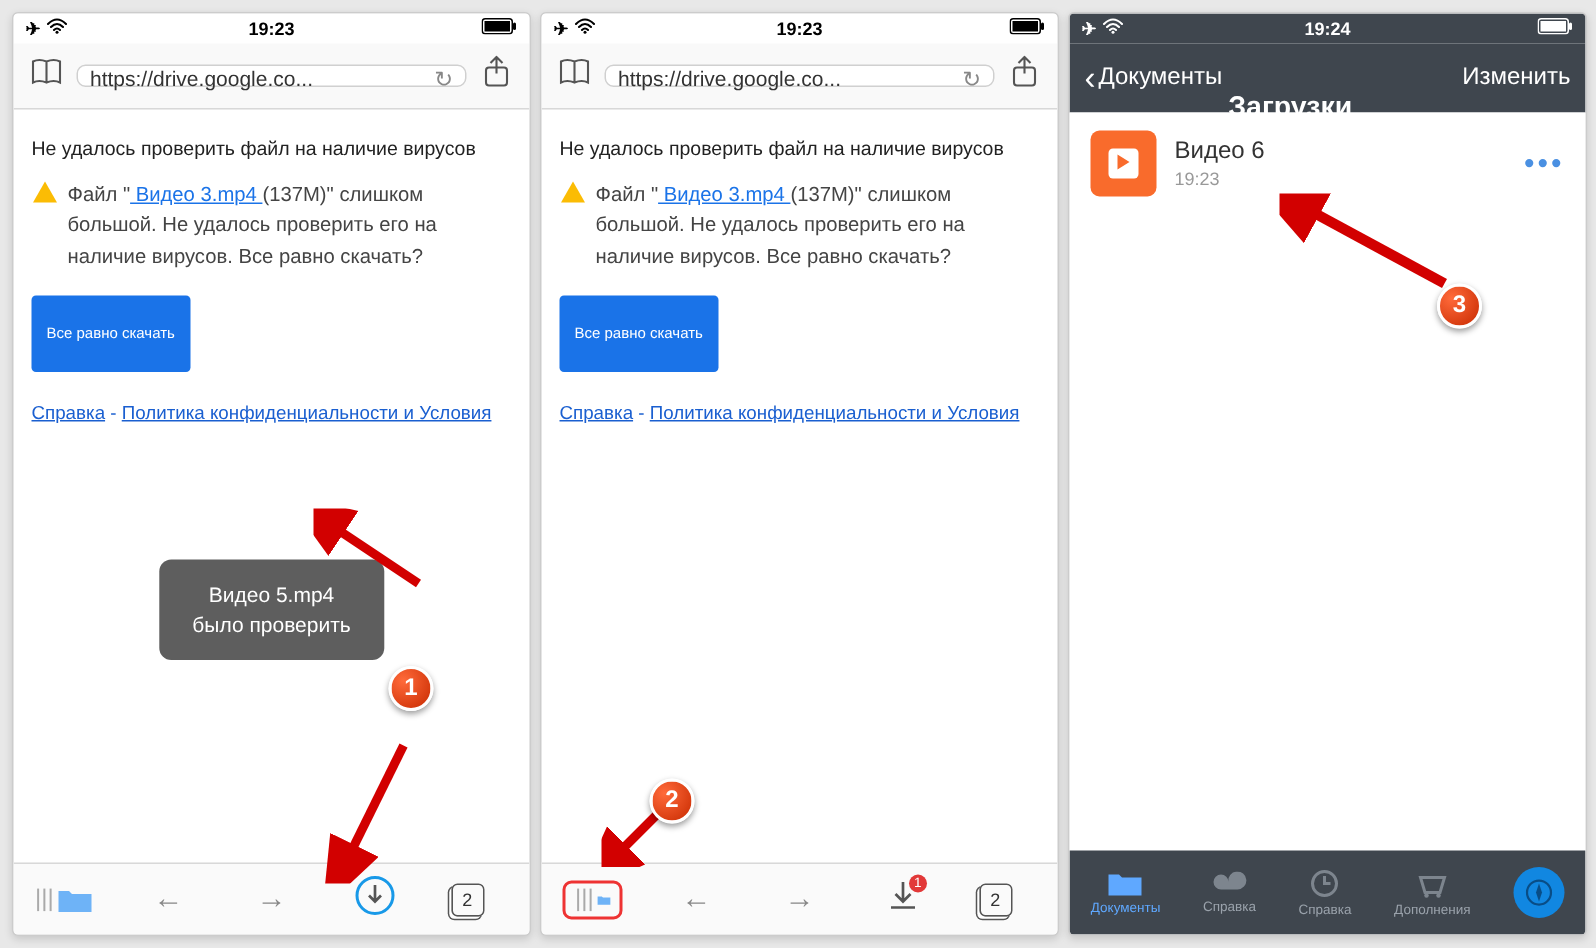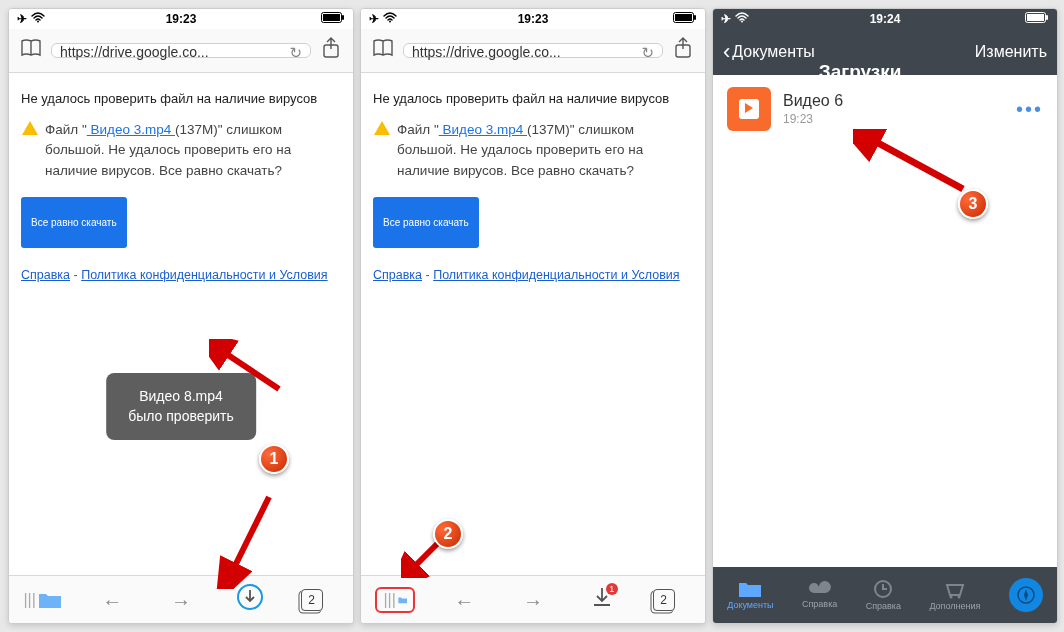--- a/index.html
+++ b/index.html
@@ -263,21 +263,21 @@
       <div class="bodytext">
         <span>Файл "</span><a> Видео 3.mp4 </a><span>(137M)" слишком большой. Не удалось проверить его на наличие вирусов. Все равно скачать?</span>
       </div>
     </div>
     <button class="bluebtn">Все равно скачать</button>
     <div class="footerlinks">
       <a>Справка</a><span> - </span><a>Политика конфиденциальности и Условия </a>
     </div>
 
     <div class="toast">
-      <div>Видео 8.mp4</div>
+      <div>Видео 5.mp4</div>
       <div>было проверить</div>
     </div>
   </div>
 
   <div class="tabbar">
     <span class="titem" style="display:flex;align-items:center;gap:2px;">
       <span style="font-size:16px;color:#aaa;">|||</span>
       <svg width="24" height="18" viewBox="0 0 24 18">
           <path d="M1 3 H8 L10 5 H23 V17 H1 Z" fill="#6eb3f7"></path>
         </svg>

